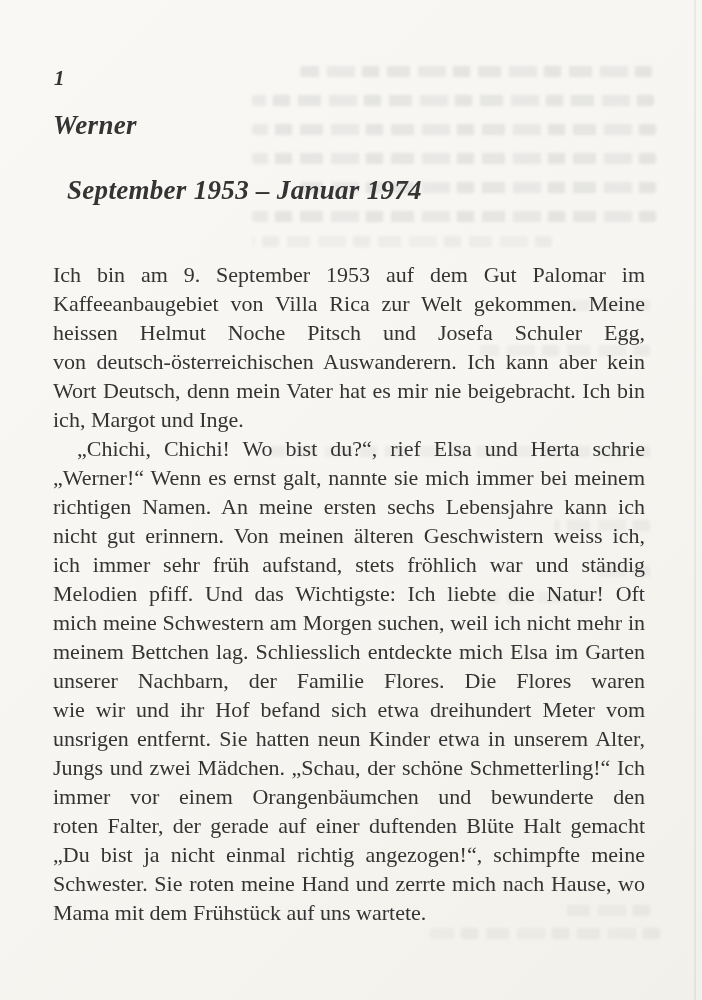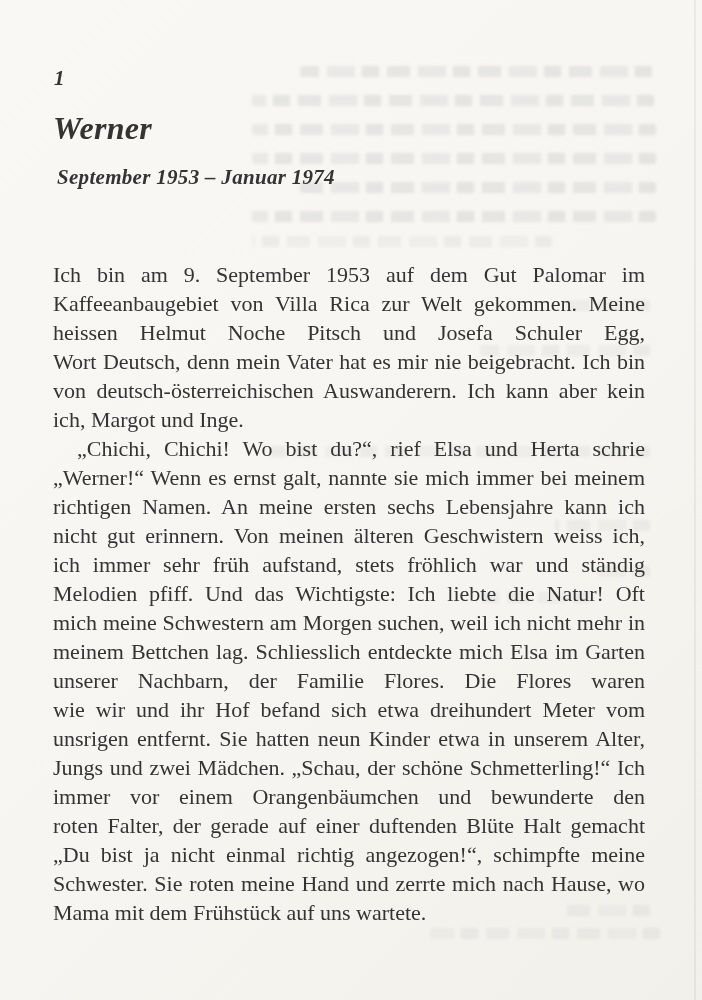--- a/index.html
+++ b/index.html
@@ -37,32 +37,32 @@
     font-size: 21px;
     color: var(--ink);
   }
   .chapter-title {
     position: absolute;
     left: 53px;
     top: 110px;
     margin: 0;
     font-style: italic;
     font-weight: 600;
-    font-size: 32px;
+    font-size: 27px;
     letter-spacing: 0.3px;
     color: var(--ink);
   }
   .chapter-subtitle {
     position: absolute;
     left: 53px;
     top: 161px;
-    margin: 4px;
+    margin: 14px;
     font-style: italic;
     font-weight: 600;
-    font-size: 21px;
+    font-size: 27px;
     letter-spacing: 0.3px;
     color: var(--ink);
   }
   
   .body-text {
     position: absolute;
     left: 53px;
     top: 260px;
     width: 592px;
     font-size: 22px;
@@ -125,22 +125,22 @@
   <div class="scan-line"></div>
 
   <div class="chapter-number">1</div>
   <h1 class="chapter-title">Werner</h1>
   <h2 class="chapter-subtitle">September 1953 – Januar 1974</h2>
 
   <main class="body-text">
       <div class="line">Ich bin am 9. September 1953 auf dem Gut Palomar im peruanischen</div>
       <div class="line">Kaffeeanbaugebiet von Villa Rica zur Welt gekommen. Meine Eltern</div>
       <div class="line">heissen Helmut Noche Pitsch und Josefa Schuler Egg, Nachkommen</div>
+      <div class="line">von deutsch-österreichischen Auswanderern. Ich kann aber kein</div>
       <div class="line">Wort Deutsch, denn mein Vater hat es mir nie beigebracht. Ich bin</div>
-      <div class="line">von deutsch-österreichischen Auswanderern. Ich kann aber kein</div>
       <div class="line last">ich, Margot und Inge.</div>
       <div class="line indent">„Chichi, Chichi! Wo bist du?“, rief Elsa und Herta schrie</div>
       <div class="line">„Werner!“ Wenn es ernst galt, nannte sie mich immer bei meinem</div>
       <div class="line">richtigen Namen. An meine ersten sechs Lebensjahre kann ich mich</div>
       <div class="line">nicht gut erinnern. Von meinen älteren Geschwistern weiss ich, dass</div>
       <div class="line">ich immer sehr früh aufstand, stets fröhlich war und ständig</div>
       <div class="line">Melodien pfiff. Und das Wichtigste: Ich liebte die Natur! Oft mussten</div>
       <div class="line">mich meine Schwestern am Morgen suchen, weil ich nicht mehr in</div>
       <div class="line">meinem Bettchen lag. Schliesslich entdeckte mich Elsa im Garten</div>
       <div class="line">unserer Nachbarn, der Familie Flores. Die Flores waren Kaffeebauern</div>

